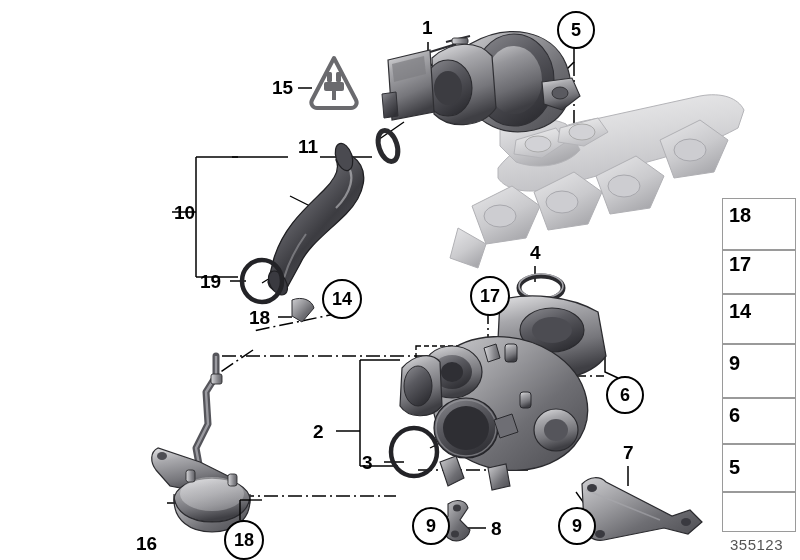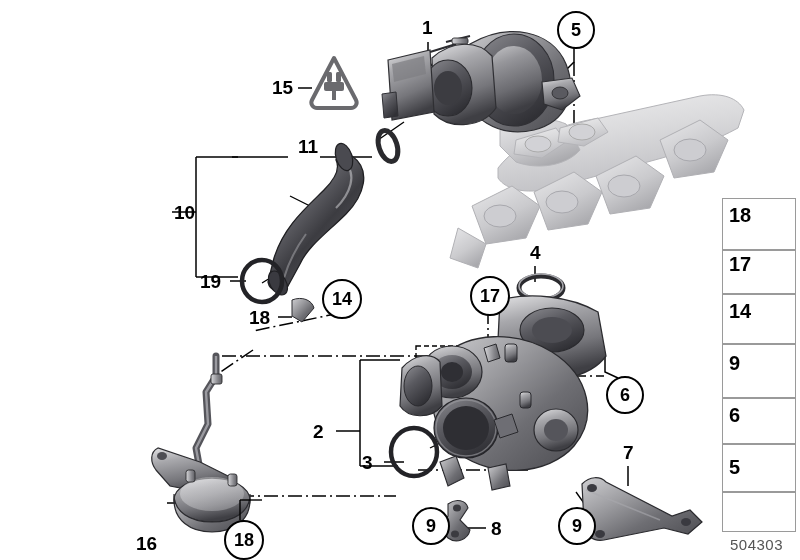--- a/index.html
+++ b/index.html
@@ -404,15 +404,15 @@
 <div class="circ" style="left:606px;top:376px;width:34px;height:34px;">6</div>
 <div class="lbl num" style="left:313px;top:422px;">2</div>
 <div class="lbl num" style="left:362px;top:453px;">3</div>
 <div class="lbl num" style="left:623px;top:443px;">7</div>
 <div class="lbl num" style="left:491px;top:519px;">8</div>
 <div class="circ" style="left:412px;top:507px;width:34px;height:34px;">9</div>
 <div class="circ" style="left:558px;top:507px;width:34px;height:34px;">9</div>
 <div class="lbl num" style="left:136px;top:494px;margin-top:40px;">16</div>
 <div class="circ" style="left:224px;top:520px;width:36px;height:36px;">18</div>
 
-<div id="diagid" style="left:730px;top:536px;">504303</div>
+<div id="diagid" style="left:730px;top:536px;">355123</div>
 
 </div>
 
 </body></html>

